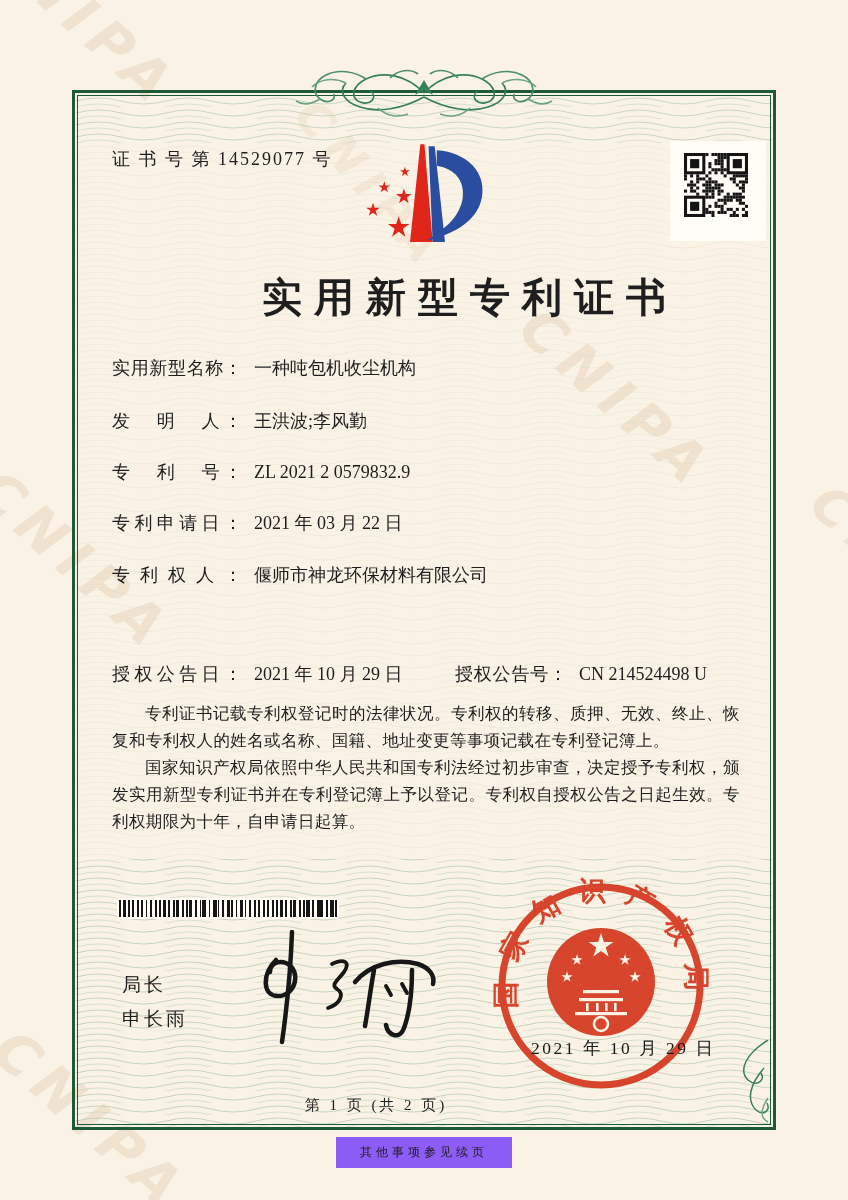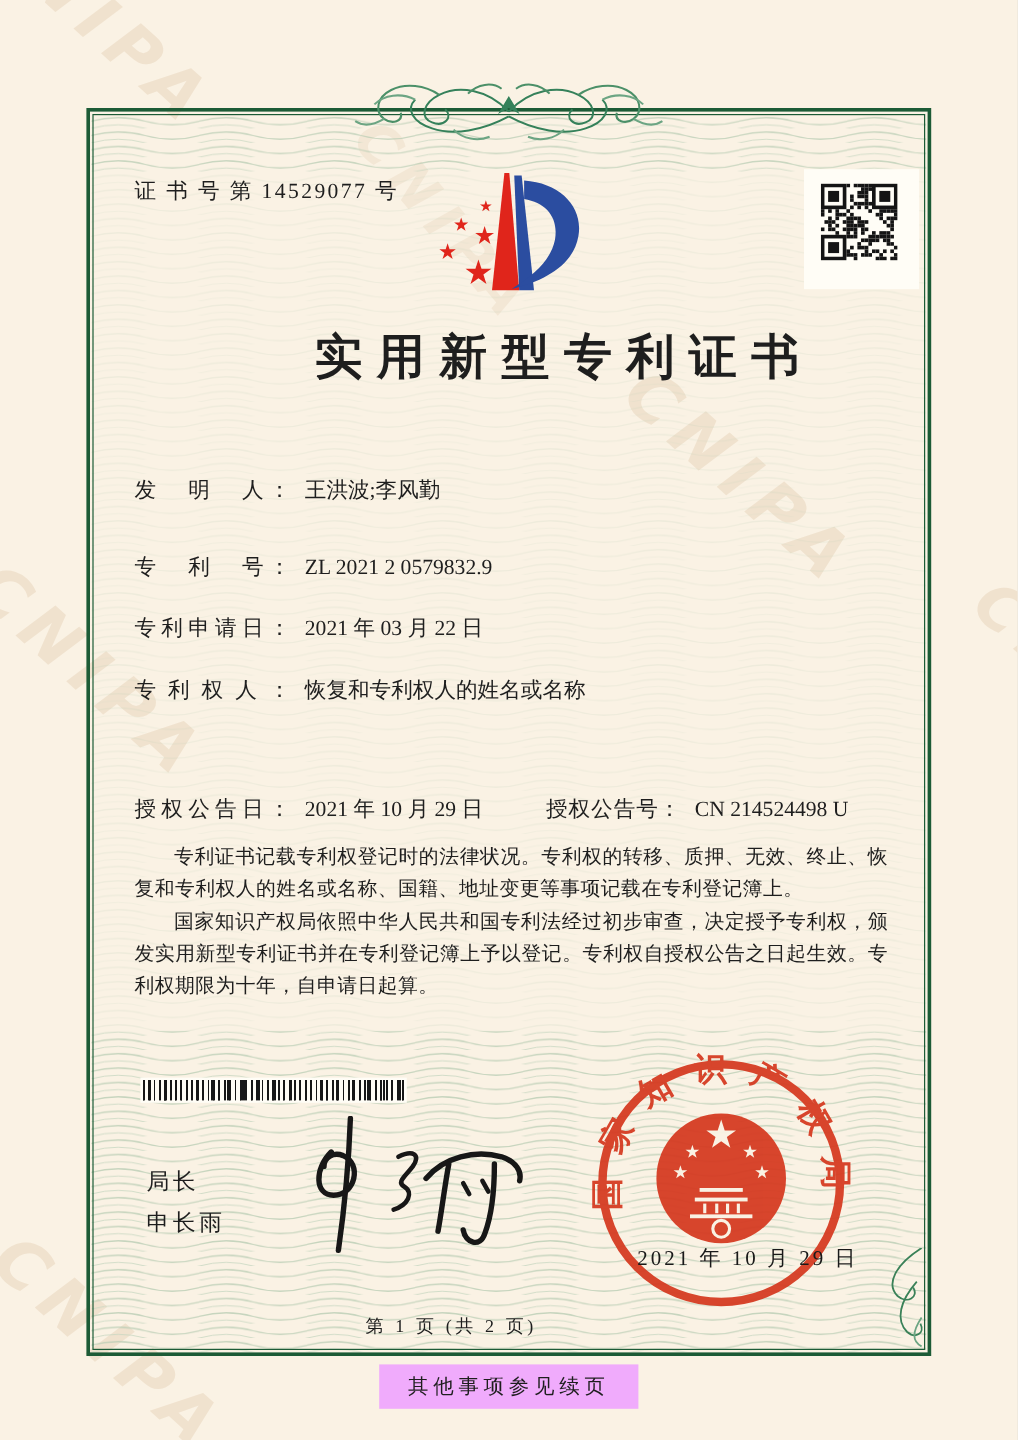--- a/index.html
+++ b/index.html
@@ -32,21 +32,21 @@
   .qr-box{position:absolute;left:670px;top:141px;width:96px;height:100px;background:#fffdf6;}
   .qr{position:absolute;left:684px;top:153px;}
   .title{
     position:absolute;left:72px;top:250px;width:784px;text-align:center;
     font-size:40px;font-weight:bold;letter-spacing:12px;text-indent:12px;margin-top:20px;
   }
   
   .frow{position:absolute;left:112px;font-size:18px;white-space:nowrap;}
   .flabel{display:inline-block;width:130px;text-align:justify;text-align-last:justify;}
   .fvalue{margin-left:12px;}
-  .r0{top:356px}.r1{top:396px}.r2{top:460px}.r3{top:511px}.r4{top:563px}.r5{top:615px}.r6{top:662px}
+  .r0{top:356px}.r1{top:409px}.r2{top:460px}.r3{top:511px}.r4{top:563px}.r5{top:615px}.r6{top:662px}
   .grant{position:absolute;left:343px;top:0;font-family:Liberation Serif, serif;}
   .glabel{display:inline-block;width:112px;text-align:justify;text-align-last:justify;}
   
   .bodytext{
     position:absolute;left:112px;top:700px;width:628px;
     font-size:16.5px;line-height:27px;text-align:justify;letter-spacing:.4px;
   }
   .bodytext p{margin:0;text-indent:2em;}
   
   .barcode{position:absolute;left:117px;top:898px;width:222px;height:21px;background:#fffdf6;}
@@ -59,21 +59,21 @@
   }
   .signer{position:absolute;left:122px;font-family:Liberation Sans, sans-serif;font-size:19px;letter-spacing:3px;}
   .signer-title{top:972px;}
   .signer-name{top:1006px;}
   .signature{position:absolute;left:252px;top:930px;}
   .seal{position:absolute;left:487px;top:872px;opacity:.93;}
   .seal-date{position:absolute;left:531px;top:1036px;font-size:17.5px;letter-spacing:2.5px;color:#191919;}
   .pageinfo{position:absolute;left:72px;top:1096px;width:608px;text-align:center;font-size:15px;letter-spacing:3px;}
   .footnote{
     position:absolute;left:50%;top:1137px;transform:translateX(-50%);
-    background:#f0abfc;padding:7px 24px;font-size:17px;letter-spacing:4px;white-space:nowrap;
+    background:#8b5cf6;padding:7px 24px;font-size:12px;letter-spacing:4px;white-space:nowrap;
   }
   .ornament{position:absolute;left:294px;top:64px;}
   .corner-flourish{position:absolute;left:726px;top:1040px;}
   svg{display:block;}
 </style>
 </head>
 <body>
 
 <div class="page">
 
@@ -302,31 +302,34 @@
         <rect x="45" y="60" width="3" height="3"></rect>
         <rect x="48" y="60" width="3" height="3"></rect>
         <rect x="51" y="60" width="3" height="3"></rect>
         <rect x="57" y="60" width="3" height="3"></rect>
         <rect x="60" y="60" width="3" height="3"></rect>
       </g>
   </svg>
 
   <div class="title">实用新型专利证书</div>
 
+  <div class="frow r0">
+    <span class="flabel">实用新型名称：</span><span class="fvalue">一种吨包机收尘机构</span>
+  </div>
   <div class="frow r1">
     <span class="flabel">发　明　人：</span><span class="fvalue">王洪波;李风勤</span>
   </div>
   <div class="frow r2">
     <span class="flabel">专　利　号：</span><span class="fvalue">ZL 2021 2 0579832.9</span>
   </div>
   <div class="frow r3">
     <span class="flabel">专利申请日：</span><span class="fvalue">2021 年 03 月 22 日</span>
   </div>
   <div class="frow r4">
-    <span class="flabel">专利权人：</span><span class="fvalue">恢复和专利权人的姓名或名称</span>
+    <span class="flabel">专利权人：</span><span class="fvalue">偃师市神龙环保材料有限公司</span>
   </div>
   <div class="frow r6">
     <span class="flabel">授权公告日：</span><span class="fvalue">2021 年 10 月 29 日</span>
     <span class="grant">
       <span class="glabel">授权公告号：</span><span class="fvalue">CN 214524498 U</span>
     </span>
   </div>
 
   <div class="bodytext">
     <p>专利证书记载专利权登记时的法律状况。专利权的转移、质押、无效、终止、恢复和专利权人的姓名或名称、国籍、地址变更等事项记载在专利登记簿上。</p>

